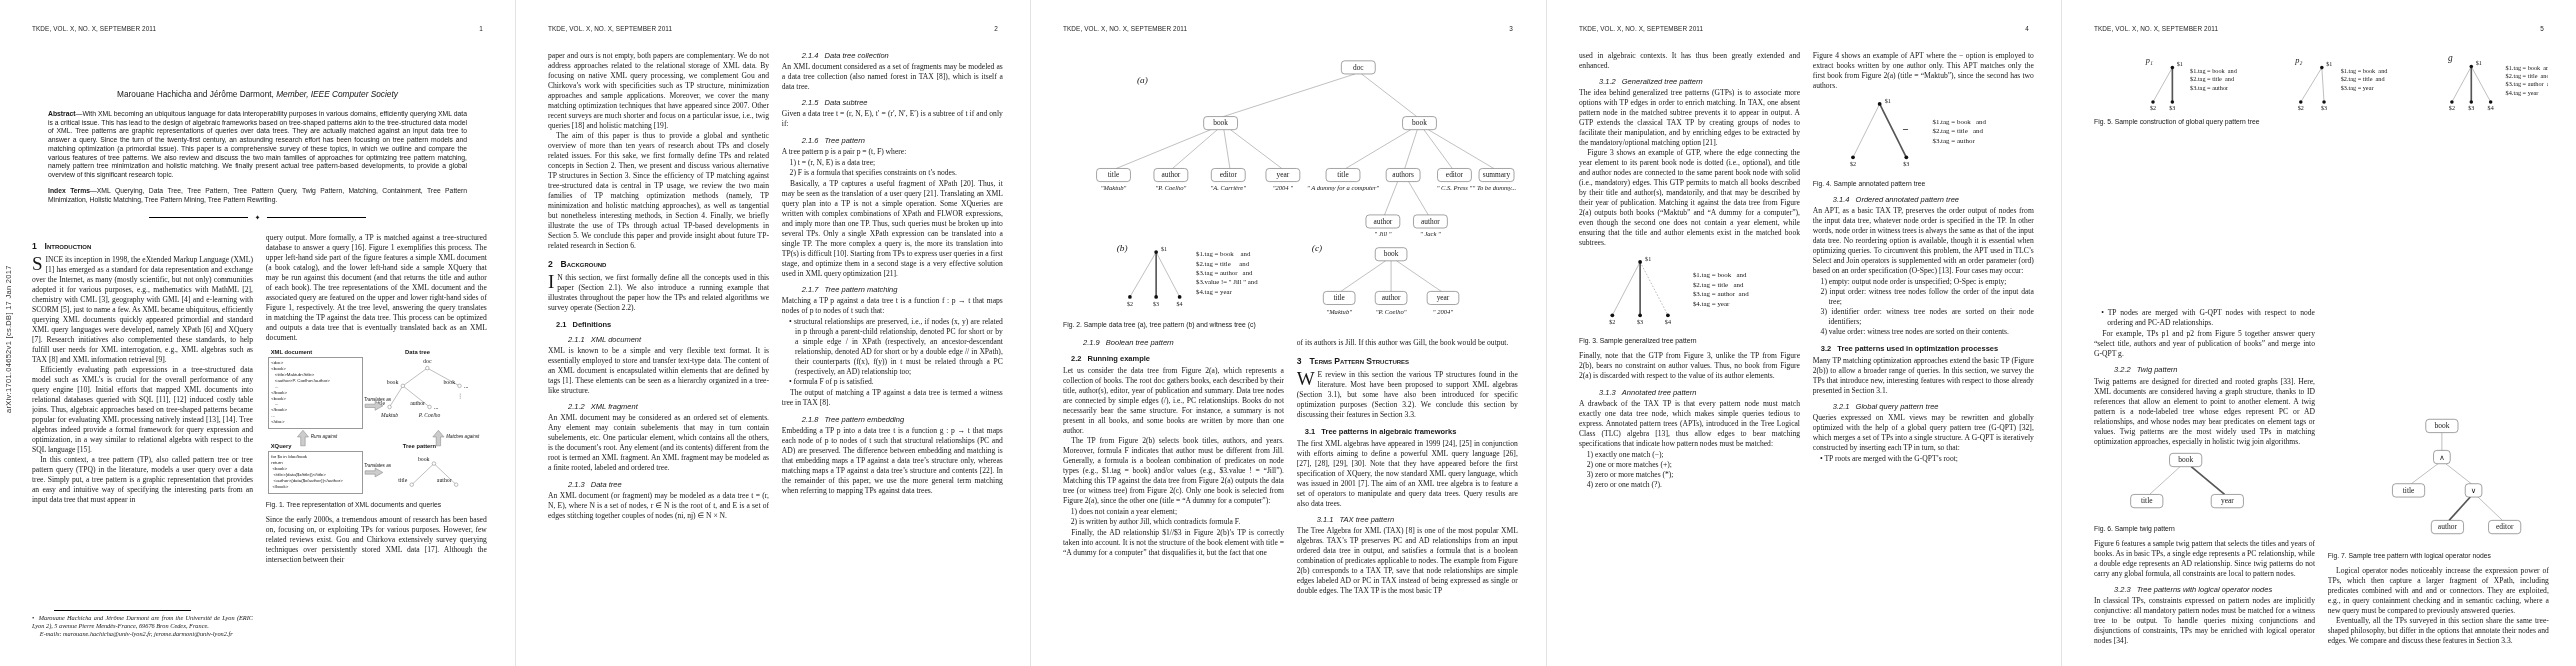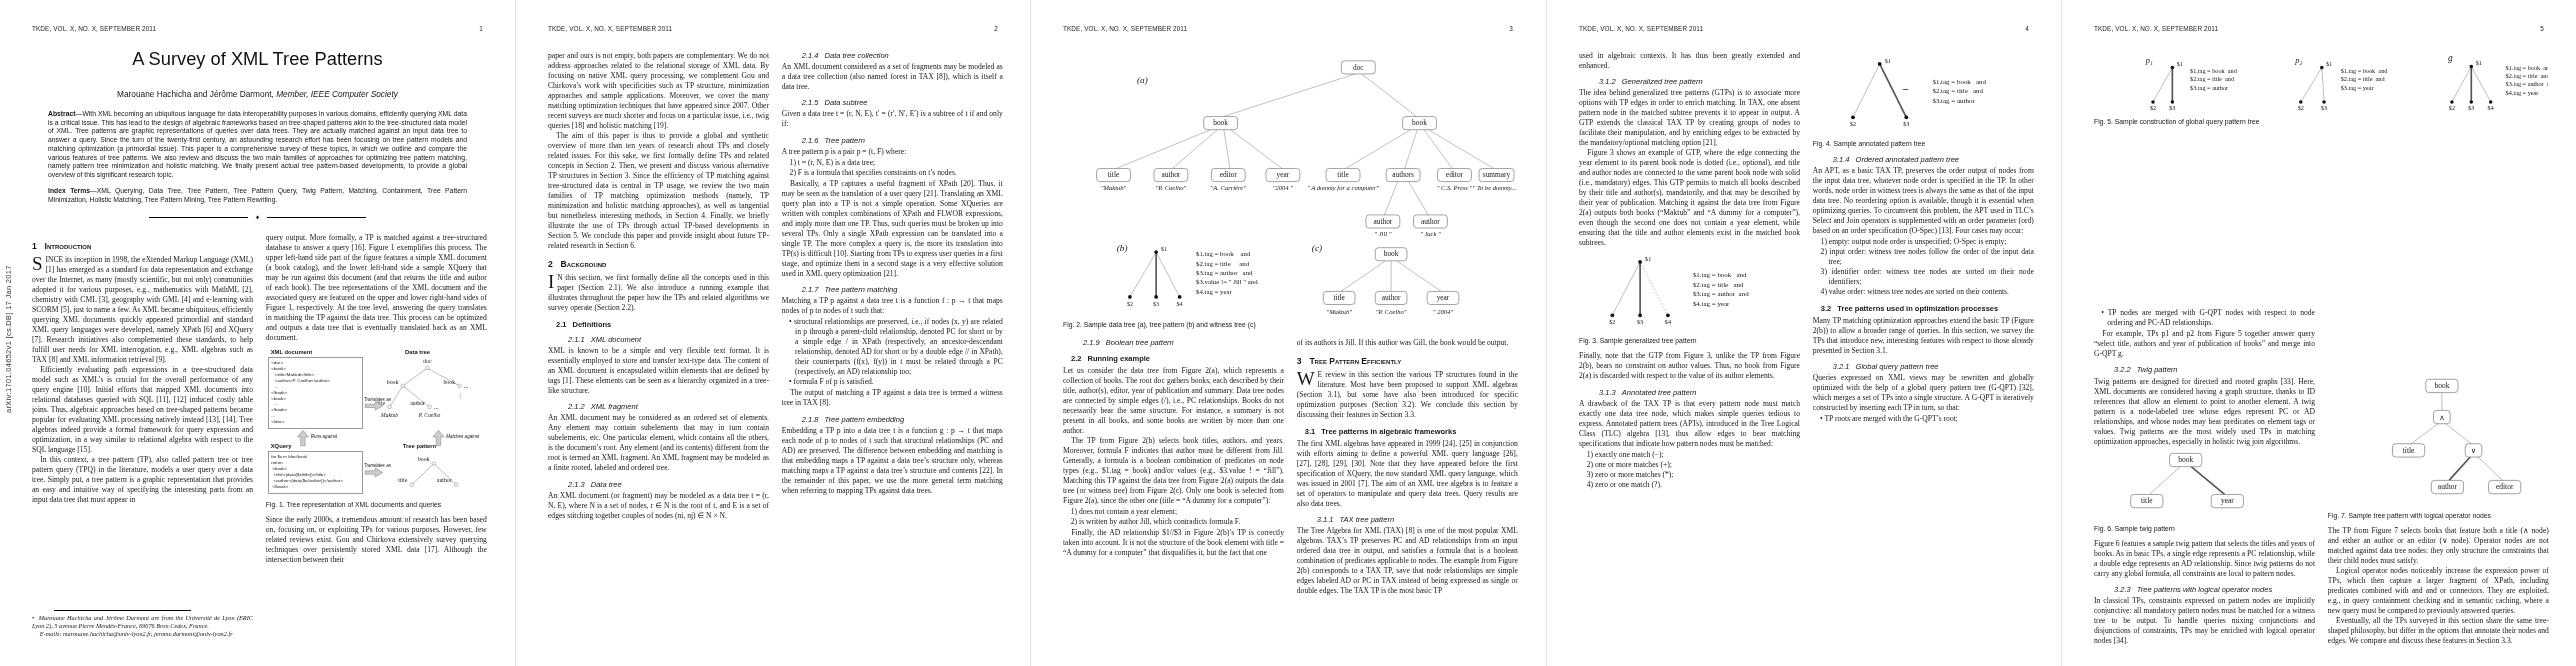--- a/index.html
+++ b/index.html
@@ -66,21 +66,20 @@
 <body>
 
 <div id="root">
 
   <div class="page" style="left:0">
     <div class="rh">
       <span>TKDE, VOL. X, NO. X, SEPTEMBER 2011</span>
       <span>1</span>
     </div>
     <div class="arxiv">arXiv:1701.04652v1  [cs.DB]  17 Jan 2017</div>
-    <div class="title">A Survey of XML Tree Patterns</div>
     <div class="authors"><span>Marouane Hachicha and Jérôme Darmont, </span><i>Member, IEEE Computer Society</i></div>
     <div class="absblk">
       <div><b>Abstract</b><span>—With XML becoming an ubiquitous language for data interoperability purposes in various domains, efficiently querying XML data is a critical issue. This has lead to the design of algebraic frameworks based on tree-shaped patterns akin to the tree-structured data model of XML. Tree patterns are graphic representations of queries over data trees. They are actually matched against an input data tree to answer a query. Since the turn of the twenty-first century, an astounding research effort has been focusing on tree pattern models and matching optimization (a primordial issue). This paper is a comprehensive survey of these topics, in which we outline and compare the various features of tree patterns. We also review and discuss the two main families of approaches for optimizing tree pattern matching, namely pattern tree minimization and holistic matching. We finally present actual tree pattern-based developments, to provide a global overview of this significant research topic.</span></div>
       <div class="it"><b>Index Terms</b><span>—XML Querying, Data Tree, Tree Pattern, Tree Pattern Query, Twig Pattern, Matching, Containment, Tree Pattern Minimization, Holistic Matching, Tree Pattern Mining, Tree Pattern Rewriting.</span></div>
     </div>
     <div class="divider">
         <span class="ln"></span>
         <span class="dm">✦</span>
         <span class="ln"></span>
       </div>
@@ -357,21 +356,21 @@
         <div class="nlist">
           <div>1) does not contain a year element;</div>
           <div>2) is written by author Jill, which contradicts formula F.</div>
         </div>
         <p>Finally, the AD relationship $1//$3 in Figure 2(b)’s TP is correctly taken into account. It is not the structure of the book element with title = “A dummy for a computer” that disqualifies it, but the fact that one</p>
       </div>
       <div class="col">
         <p class="ni">of its authors is Jill. If this author was Gill, the book would be output.</p>
         <div class="h1">
             <span class="n">3</span>
-            <span>Tree Pattern Efficiently</span>
+            <span>Terms Pattern Structures</span>
           </div>
         <p class="ni"><span class="dc">W</span><span>E review in this section the various TP structures found in the literature. Most have been proposed to support XML algebras (Section 3.1), but some have also been introduced for specific optimization purposes (Section 3.2). We conclude this section by discussing their features in Section 3.3.</span></p>
         <div class="h2">
             <span class="n">3.1</span>
             <span>Tree patterns in algebraic frameworks</span>
           </div>
         <p class="ni">The first XML algebras have appeared in 1999 [24], [25] in conjunction with efforts aiming to define a powerful XML query language [26], [27], [28], [29], [30]. Note that they have appeared before the first specification of XQuery, the now standard XML query language, which was issued in 2001 [7]. The aim of an XML tree algebra is to feature a set of operators to manipulate and query data trees. Query results are also data trees.</p>
         <div class="h3">
             <span class="n">3.1.1</span>
             <span>TAX tree pattern</span>
@@ -422,20 +421,21 @@
           </div>
         <p class="ni">A drawback of the TAX TP is that every pattern node must match exactly one data tree node, which makes simple queries tedious to express. Annotated pattern trees (APTs), introduced in the Tree Logical Class (TLC) algebra [13], thus allow edges to bear matching specifications that indicate how pattern nodes must be matched:</p>
         <div class="nlist">
           <div>1) exactly one match (−);</div>
           <div>2) one or more matches (+);</div>
           <div>3) zero or more matches (*);</div>
           <div>4) zero or one match (?).</div>
         </div>
       </div>
       <div class="col">
+        <p class="ni">Figure 4 shows an example of APT where the − option is employed to extract books written by one author only. This APT matches only the first book from Figure 2(a) (title = “Maktub”), since the second has two authors.</p>
         <div class="fig">
           <svg width="220" height="79" viewBox="0 0 396 142" style="font-size:13.6px">
             <line class="ln1" x1="120" y1="16" x2="72" y2="112"></line>
               <line class="ln2" x1="120" y1="16" x2="168" y2="112"></line>
             <circle class="pd" cx="120" cy="16" r="3.4"></circle>
               <circle class="pd" cx="72" cy="112" r="3.4"></circle>
               <circle class="pd" cx="168" cy="112" r="3.4"></circle>
             <text class="dr" x="129" y="14">$1</text>
             <text class="dl" x="72" y="128">$2</text>
             <text class="dl" x="168" y="128">$3</text>
@@ -571,21 +571,20 @@
               <text class="nt" x="145" y="136">title</text>
             <rect class="bx" x="247" y="120" width="30" height="24" rx="6"></rect>
               <text class="nt" x="262" y="137">∨</text>
             <rect class="bx" x="186" y="186" width="58" height="24" rx="6"></rect>
               <text class="nt" x="215" y="202">author</text>
             <rect class="bx" x="289" y="186" width="58" height="24" rx="6"></rect>
               <text class="nt" x="318" y="202">editor</text>
           </svg>
         </div>
         <div class="figcap">Fig. 7.  Sample tree pattern with logical operator nodes</div>
-        <p class="ni">The TP from Figure 7 selects books that feature both a title (∧ node) and either an author or an editor (∨ node). Operator nodes are not matched against data tree nodes: they only structure the constraints that their child nodes must satisfy.</p>
         <p>Logical operator nodes noticeably increase the expression power of TPs, which then capture a larger fragment of XPath, including predicates combined with and and or connectors. They are exploited, e.g., in query containment checking and in semantic caching, where a new query must be compared to previously answered queries.</p>
         <p>Eventually, all the TPs surveyed in this section share the same tree-shaped philosophy, but differ in the options that annotate their nodes and edges. We compare and discuss these features in Section 3.3.</p>
       </div>
     </div>
   </div>
 
 </div>
 
 
 </body></html>

